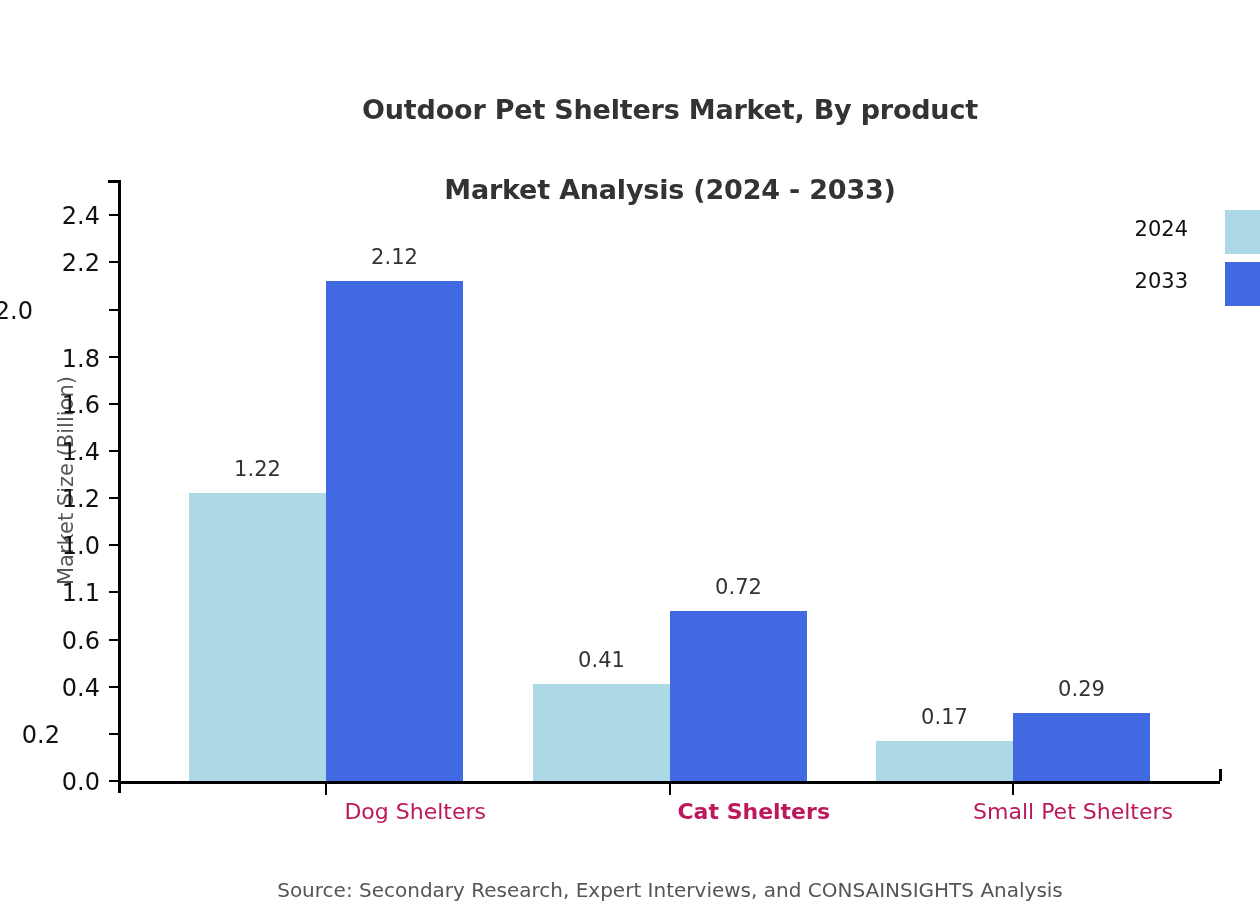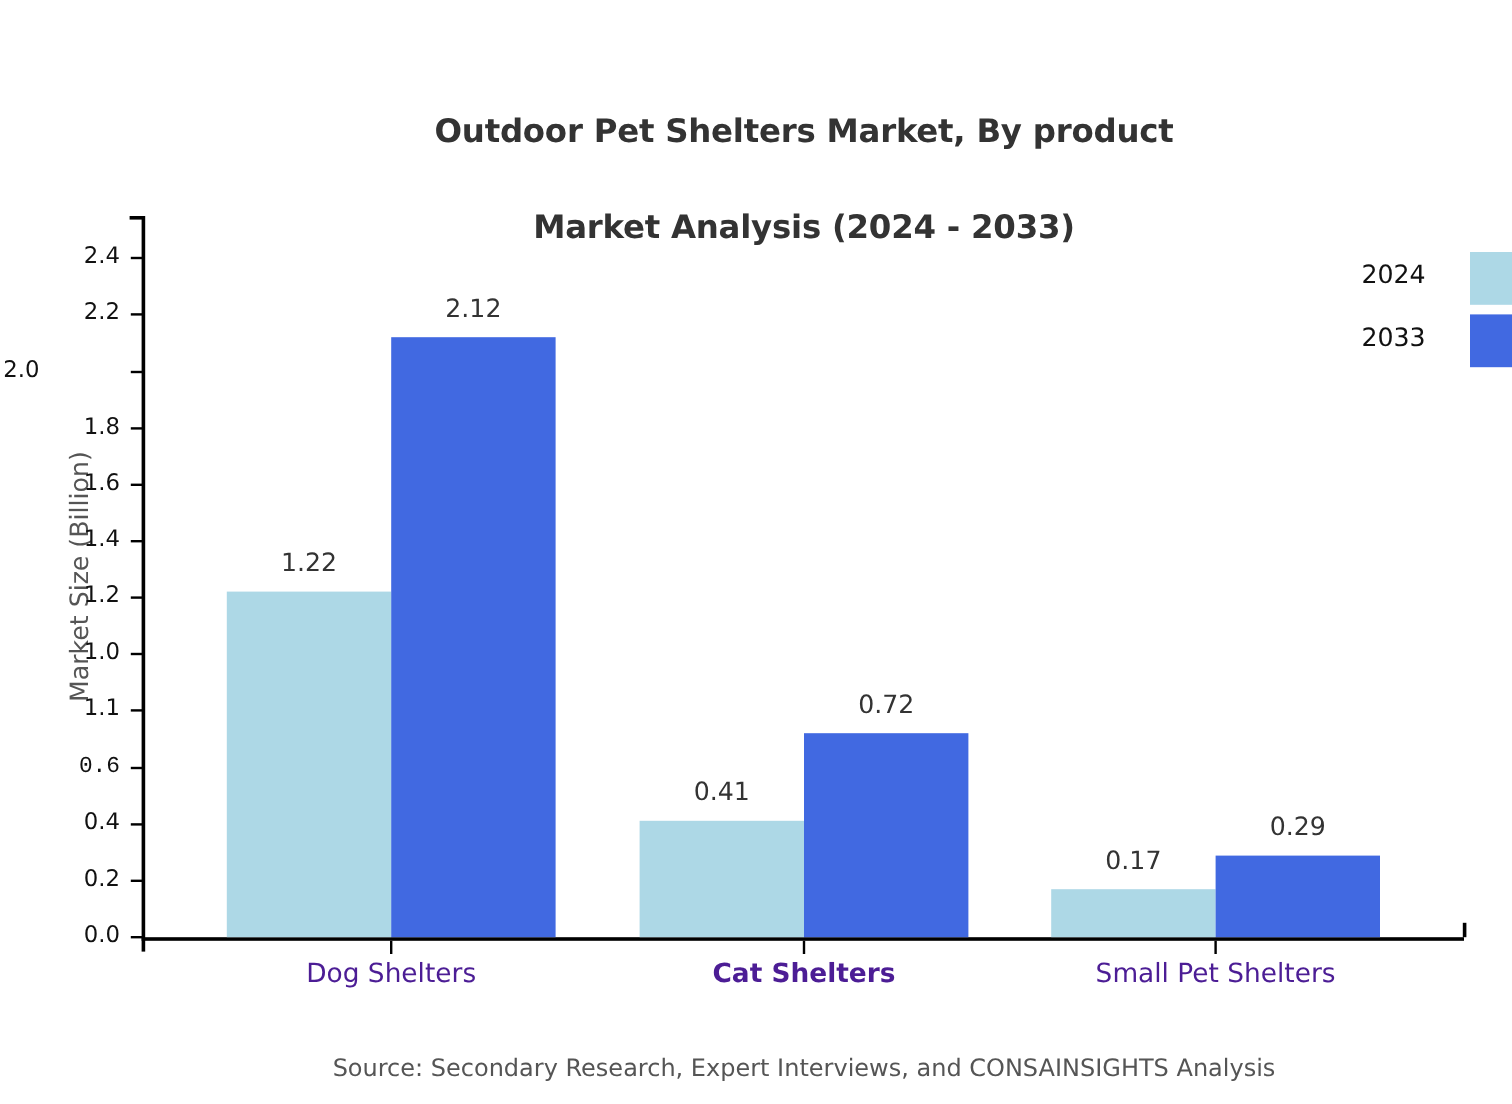--- a/index.html
+++ b/index.html
@@ -85,21 +85,21 @@
   .ytick {
     position: absolute;
     left: -11px;
     width: 11px;
     height: 2px;
     background: #000000;
   }
   .ytick-label {
     position: absolute;
     right: 1274px;   
-    font-size: 19px;
+    font-size: 24px;
     color: #111111;
     white-space: nowrap;
   }
 
   .yaxis-title {
     position: absolute;
     left: -10px;
     top: 250px;
     font-size: 21px;
     color: #555555;
@@ -112,22 +112,22 @@
     position: absolute;
     top: 604px;
     width: 2px;
     height: 11px;
     background: #000000;
   }
   .xtick-label {
     position: absolute;
     top: 619px;
     font-size: 22px;
-    color: #4c1d95;
-    text-align: center;
+    color: #be185d;
+    text-align: right;
     white-space: nowrap;
   }
 
   .bar {
     position: absolute;
     bottom: 0;
   }
   .bar-label {
     position: absolute;
     font-size: 21px;
@@ -193,25 +193,25 @@
     <div class="spine-y-cap"></div>
     <div class="spine-x"></div>
     <div class="spine-x-cap"></div>
 
     <div class="yaxis-title" id="yaxis-title" style="top: 405px; left: -66px;">Market Size (Billion)</div>
 
     <div id="yticks-layer">
         <div class="ytick" style="top: 600px;"></div>
         <div class="ytick-label" style="right: 1120px; top: 588px;">0.0</div>
         <div class="ytick" style="top: 552.863px;"></div>
-        <div class="ytick-label" style="right: 1120px; top: 540.863px; text-align: right;">0.2</div>
+        <div class="ytick-label" style="right: 1160px; top: 540.863px; text-align: right;">0.2</div>
         <div class="ytick" style="top: 505.725px;"></div>
         <div class="ytick-label" style="right: 1120px; top: 493.725px; margin-left: 19px;">0.4</div>
         <div class="ytick" style="top: 458.588px;"></div>
-        <div class="ytick-label" style="right: 1120px; top: 446.588px; font-family: Liberation Mono, monospace;">0.6</div>
+        <div class="ytick-label" style="right: 1120px; top: 446.588px;">0.6</div>
         <div class="ytick" style="top: 411.451px;"></div>
         <div class="ytick-label" style="right: 1120px; top: 399.451px;">1.1</div>
         <div class="ytick" style="top: 364.314px;"></div>
         <div class="ytick-label" style="right: 1120px; top: 352.314px;">1.0</div>
         <div class="ytick" style="top: 317.176px;"></div>
         <div class="ytick-label" style="right: 1120px; top: 305.176px;">1.2</div>
         <div class="ytick" style="top: 270.039px;"></div>
         <div class="ytick-label" style="right: 1120px; top: 258.039px;">1.4</div>
         <div class="ytick" style="top: 222.902px;"></div>
         <div class="ytick-label" style="right: 1120px; top: 210.902px;">1.6</div>

